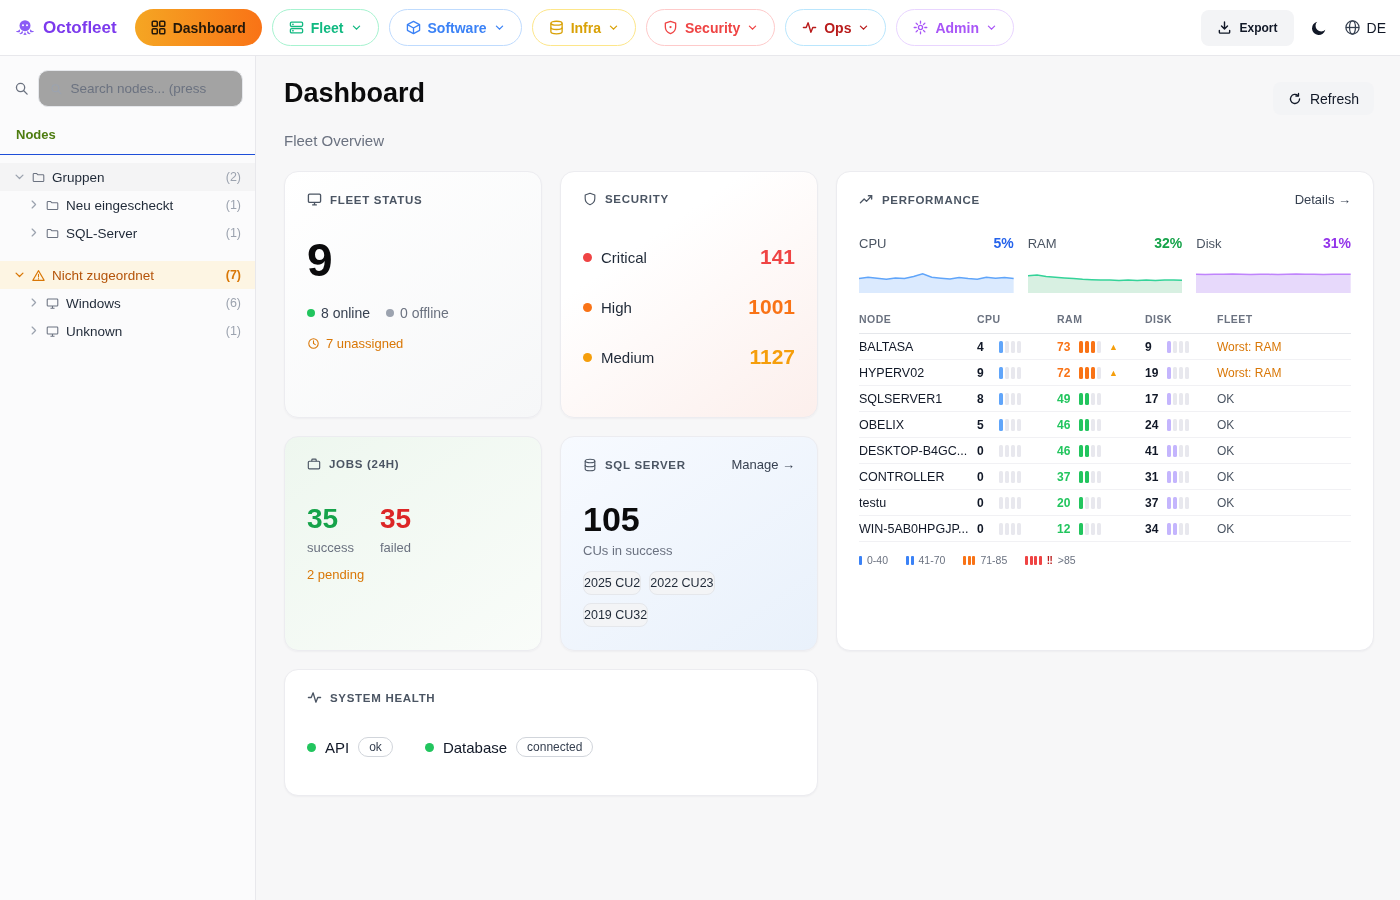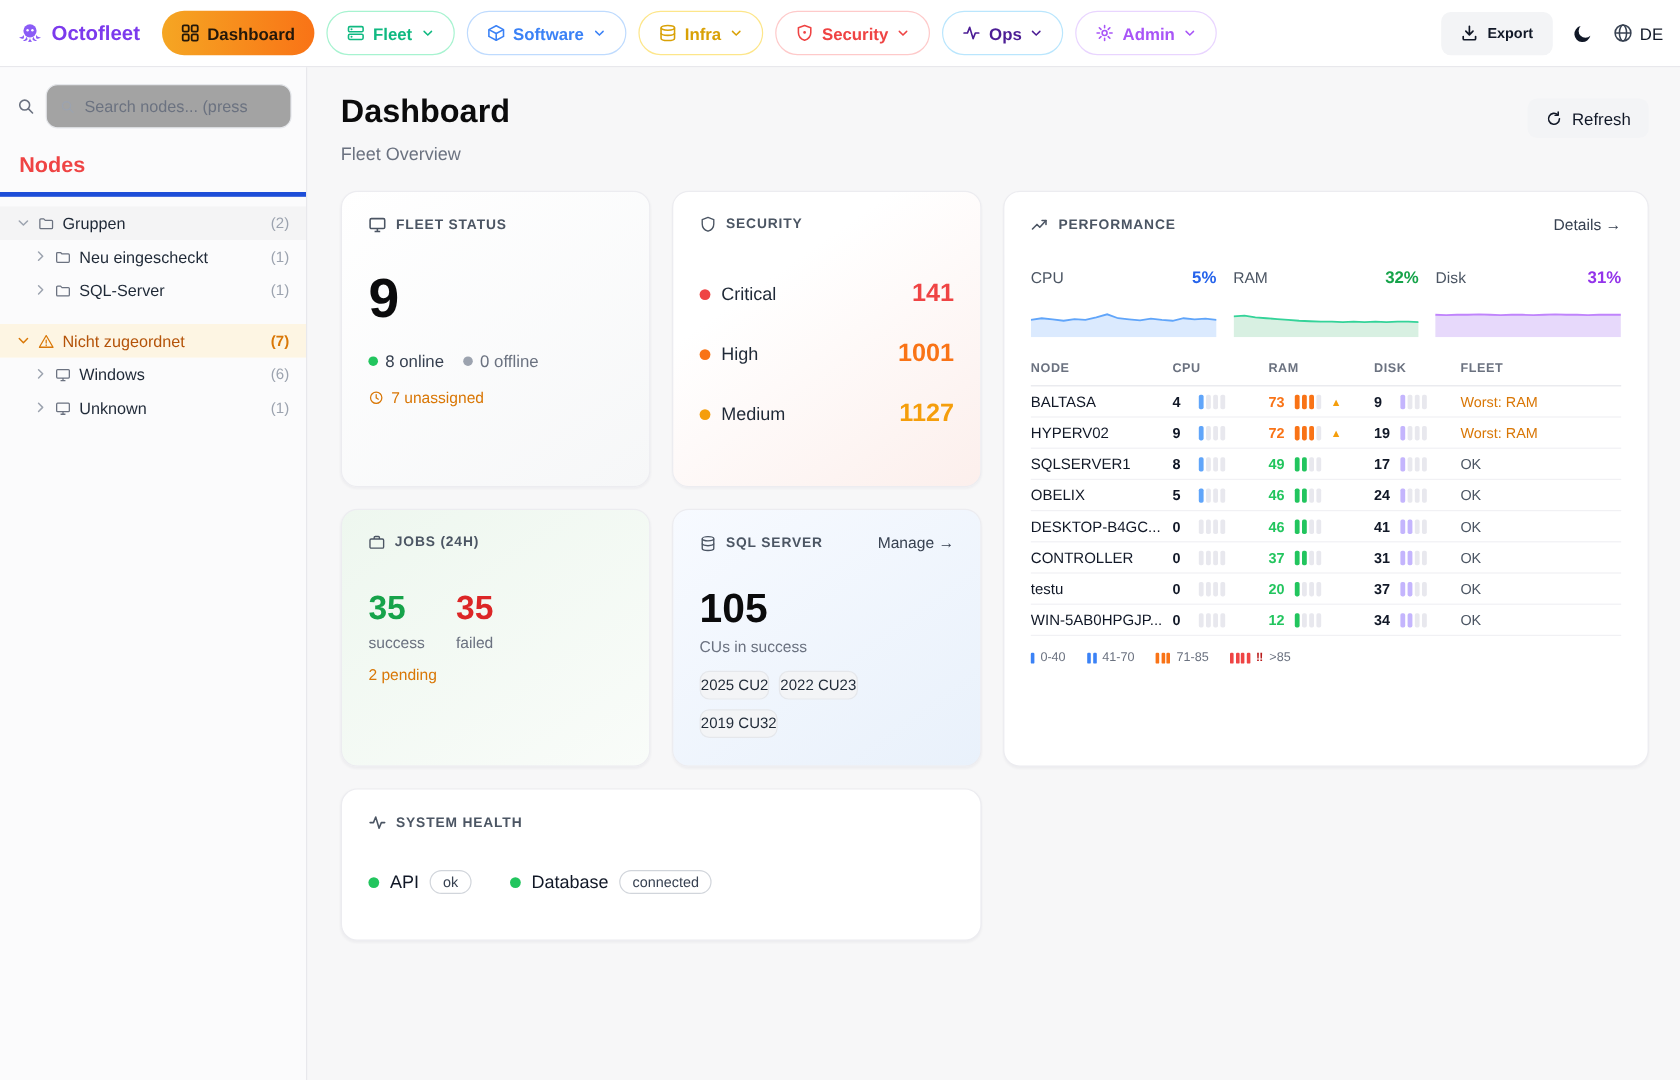--- a/index.html
+++ b/index.html
@@ -8,52 +8,52 @@
   
   .topnav { height:56px; background:#fff; border-bottom:1px solid #e8e8ec; display:flex; align-items:center; padding:0 14px; gap:10px; }
   .brand { display:flex; align-items:center; gap:7px; font-weight:bold; font-size:17px; color:var(--brand-purple,#7c3aed); margin-right:8px; cursor:pointer; }
   .pill { display:inline-flex; align-items:center; gap:7px; height:37px; padding:0 16px; border-radius:19px; border:1px solid transparent; background:#fff; font-size:14px; font-weight:bold; cursor:pointer; font-family:inherit; white-space:nowrap; }
   .pill svg { flex:0 0 auto; }
   .pill.p-dashboard { background:linear-gradient(90deg,var(--nav-active-from,#f5a623),var(--nav-active-to,#f97316)); color:#24180a; border:none; }
   .pill.p-fleet    { color:#10b981; border-color:#a7f3d0; }
   .pill.p-software { color:#3b82f6; border-color:#bfdbfe; }
   .pill.p-infra    { color:#d9a106; border-color:#fde68a; }
   .pill.p-security { color:#ef4444; border-color:#fecaca; }
-  .pill.p-ops      { color:#4c1d95; border-color:#bae6fd; }
+  .pill.p-ops      { color:#b91c1c; border-color:#bae6fd; }
   .pill.p-admin    { color:#a855f7; border-color:#e9d5ff; }
   .nav-right { margin-left:auto; display:flex; align-items:center; gap:16px; }
   .export-btn { display:flex; align-items:center; gap:8px; background:#f3f4f6; border:none; border-radius:8px; height:36px; padding:0 16px; font-size:12px; font-weight:bold; color:#111827; cursor:pointer; font-family:inherit; }
   .icon-btn { background:none; border:none; cursor:pointer; display:flex; align-items:center; }
   .lang { display:flex; align-items:center; gap:6px; font-size:14px; color:#111827; cursor:pointer; }
 
   
   .layout { display:flex; height:844px; }
   .sidebar { width:256px; background:#fbfbfc; border-right:1px solid #e8e8ec; flex:0 0 256px; }
   .search-row { display:flex; align-items:center; gap:9px; padding:14px 12px 12px 14px; }
   .search-box { flex:1; display:flex; align-items:center; gap:8px; background:#a3a3a3; border:1px solid #e5e7eb; border-radius:10px; height:37px; padding:0 11px; }
   .search-box input { border:none; outline:none; font-size:13.5px; width:100%; color:#374151; background:transparent; font-family:inherit; }
   .search-box input::placeholder { color:#6b7280; }
-  .nodes-header { font-size:18px; font-weight:bold; color:#ef4444; padding:8px 16px 12px; border-bottom:4px solid #1d4ed8; }
+  .nodes-header { font-size:13px; font-weight:bold; color:#4d7c0f; padding:8px 16px 12px; border-bottom:1px solid #1d4ed8; }
   .tree { padding:8px 0; }
   .tree-row { display:flex; align-items:center; gap:7px; height:28px; padding:0 14px; font-size:13.5px; color:#1f2937; cursor:pointer; }
   .tree-row .tico { display:flex; align-items:center; color:#6b7280; }
   .tree-row .chev { color:#9ca3af; }
   .tree-row .count { margin-left:auto; color:#9ca3af; font-size:12.5px; }
   .tree-row.group { background:#f4f4f5; }
   .tree-row.child { padding-left:28px; }
   .tree-row.highlight { background:#fdf5e3; color:#b45309; }
   .tree-row.highlight .tico, .tree-row.highlight .chev { color:#d97706; }
   .tree-row.highlight .count { color:#d97706; font-weight:bold; }
   .tree-gap { height:14px; }
 
   
   main { flex:1; padding:22px 26px 0 28px; overflow:hidden; }
   .page-head { display:flex; align-items:flex-start; justify-content:space-between; margin-bottom:22px; }
   h1 { font-size:27px; font-weight:bold; color:#0b0b0c; }
-  .subtitle { color:#6b7280; font-size:15px; margin-top:11px; }
+  .subtitle { color:#6b7280; font-size:15px; margin-top:23px; }
   .refresh-btn { display:flex; align-items:center; gap:8px; background:#f3f4f6; border:none; border-radius:8px; height:33px; padding:0 15px; font-size:14px; color:#111827; cursor:pointer; font-family:inherit; margin-top:4px; }
 
   .cards { display:grid; grid-template-columns:258px 258px 1fr; grid-template-rows:247px 215px 127px;
            grid-template-areas:"fleet security perf" "jobs sql perf" "health health ."; gap:18px; }
   .card { background:#fff; border:1px solid #ececf0; border-radius:14px; padding:20px 22px; box-shadow:0 1px 2px rgba(17,24,39,.04); }
   .card-head { display:flex; align-items:center; gap:8px; font-size:11.5px; font-weight:bold; letter-spacing:.7px; color:#4b5563; }
   .card-head svg { color:#4b5563; }
   .head-link { margin-left:auto; font-size:13px; font-weight:normal; letter-spacing:0; color:#374151; cursor:pointer; }
 
   .c-fleet    { grid-area:fleet;    background:linear-gradient(145deg,#ffffff,#f6f7f8); }

